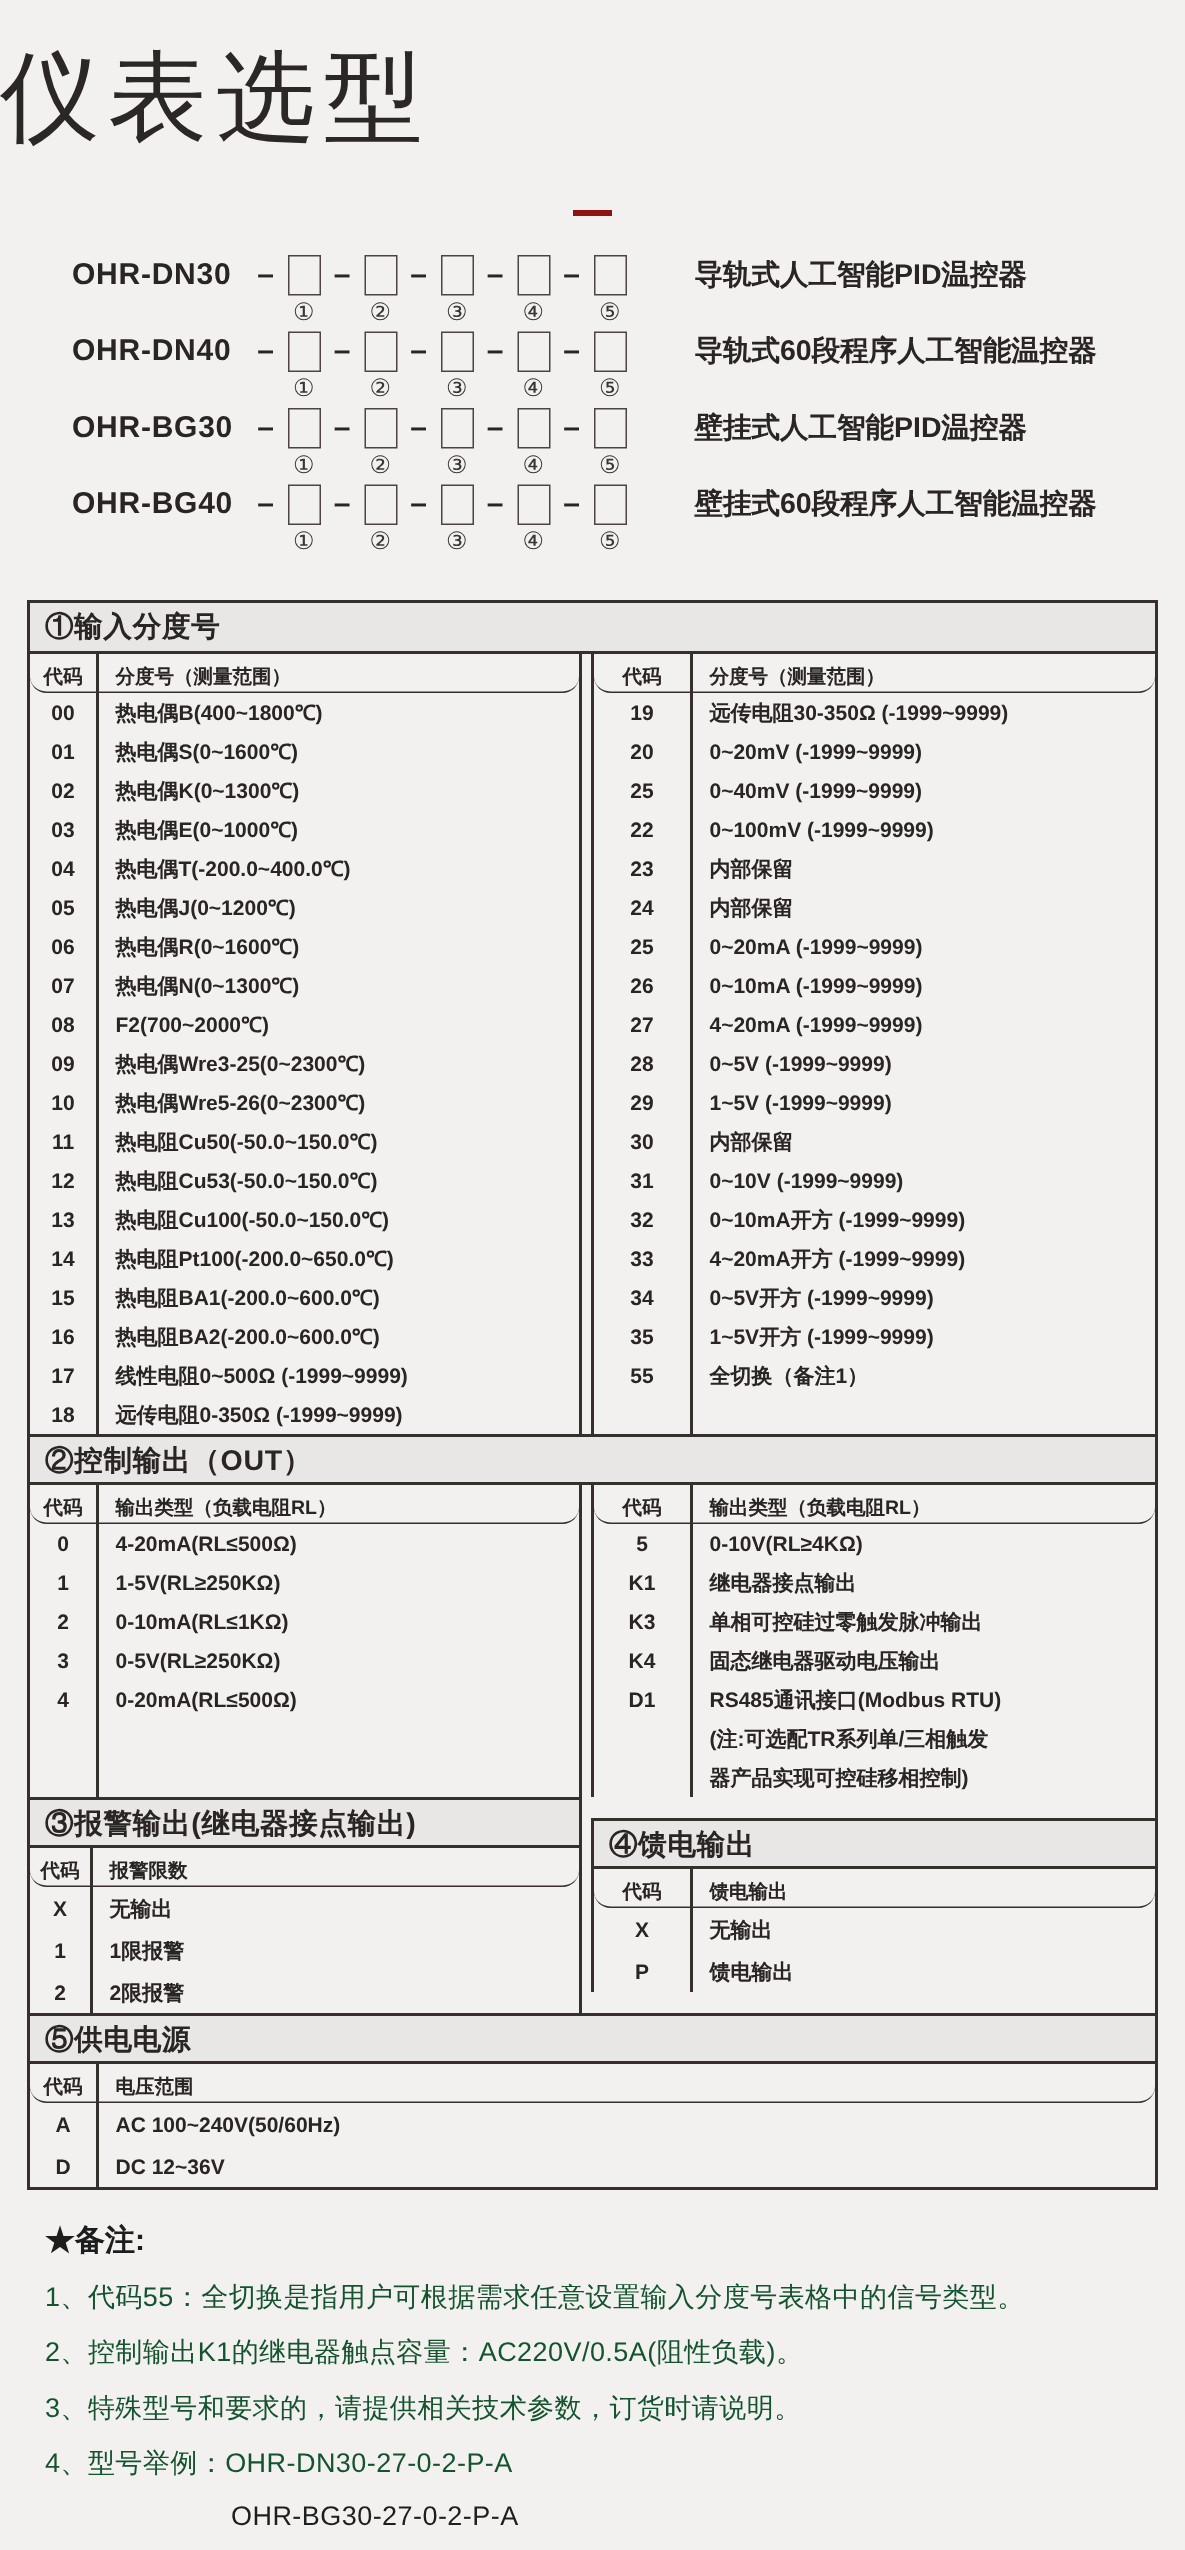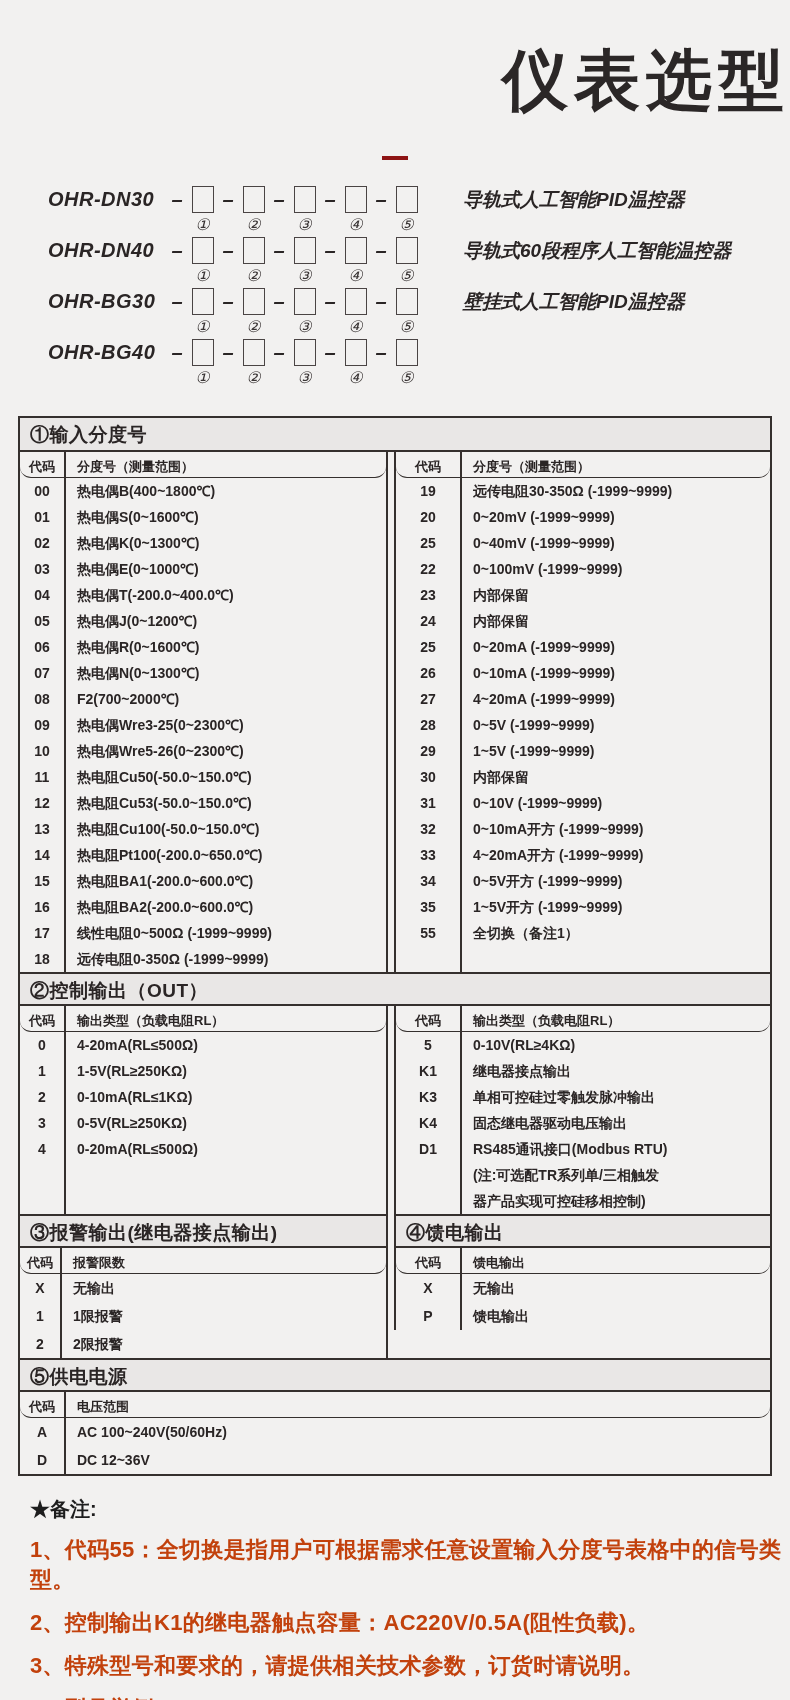--- a/index.html
+++ b/index.html
@@ -6,25 +6,25 @@
     --bc:#35302e;          
     --txt:#2a2525;         
     --bg:#f2f1f0;          
     --secbg:#e9e7e6;       
   }
   *{margin:0;padding:0;box-sizing:border-box;}
   body{background:var(--bg);font-family:"Liberation Sans",sans-serif;color:var(--txt);}
   .page{width:790px;height:1700px;background:var(--bg);overflow:hidden;position:relative;}
 
   
-  .title{margin-top:36px;text-align:right;font-size:66px;font-weight:700;letter-spacing:6px;color:#2b2727;}
+  .title{margin-top:20px;text-align:left;font-size:66px;font-weight:400;letter-spacing:6px;color:#2b2727;}
   .title-underline{width:26px;height:4px;background:#8e1414;margin:30px auto 0 auto;}
 
   
-  .models{margin:26px 0 0 48px;font-style:italic;}
+  .models{margin:26px 0 0 48px;}
   .model-row{display:flex;align-items:flex-start;height:51px;}
   .model-code{width:120px;font-size:20px;font-weight:600;letter-spacing:.5px;line-height:27px;white-space:nowrap;}
   .mdash{width:18px;text-align:center;line-height:27px;font-size:20px;font-weight:700;}
   .unit{display:flex;flex-direction:column;align-items:center;width:33px;}
   .cbox{width:22px;height:27px;border:1.5px solid #4a4444;background:transparent;}
   .marker{font-size:16px;line-height:17px;margin-top:3px;color:#3a3535;}
   .model-desc{margin-left:40px;font-size:19px;font-weight:700;line-height:27px;white-space:nowrap;}
 
   
   .bigtable{margin:26px 18px 0 18px;border:2.5px solid var(--bc);background:var(--bg);}
@@ -38,37 +38,37 @@
   .gap{width:6px;}
   .half.hr{flex:1;border-left:2.5px solid var(--bc);--codew:64px;}
   .col-hdr{display:flex;height:26px;line-height:30px;border-bottom:1.8px solid var(--bc);font-weight:800;font-size:13px;border-radius:11px;}
   .trow{display:flex;font-weight:700;font-size:14px;}
   .s12 .trow{height:26px;line-height:26px;}
   .s345 .trow{height:28px;line-height:28px;}
   .cell.code{width:var(--codew);text-align:center;flex:none;}
   .cell.desc{padding-left:13px;white-space:nowrap;flex:1;}
 
   
-  .pair{display:flex;align-items:flex-start;}
+  .pair{display:flex;align-items:center;}
   .subtab{position:relative;}
   .subtab.hl{width:368px;border-right:2.5px solid var(--bc);--codew:40px;}
   .subtab.hr{flex:1;border-left:2.5px solid var(--bc);--codew:64px;}
   .subtab .sec-title{border-top:2.5px solid var(--bc);}
   .subtab .inner{position:relative;--codew:inherit;}
   .subtab .inner::before{content:"";position:absolute;top:0;bottom:0;left:var(--codew);width:1.8px;background:var(--bc);}
   .subtab.hl .inner{--codew:40px;}
   .subtab.hr .inner{--codew:64px;}
   .s5wrap{position:relative;--codew:44px;}
   .s5wrap::before{content:"";position:absolute;top:0;bottom:0;left:var(--codew);width:1.8px;background:var(--bc);}
   .s5wrap .trow{height:28px;line-height:28px;}
 
   
   .notes{margin:20px 0 0 30px;}
   .notes-header{font-size:20px;font-weight:800;margin-bottom:12px;color:#1d1d1d;}
-  .note-line{font-size:22px;font-weight:700;color:#c2410c;margin-bottom:13px;letter-spacing:.3px;}
+  .note-line{font-size:18px;font-weight:400;color:#14532d;margin-bottom:13px;letter-spacing:.3px;}
   .note-example2{font-size:18px;font-weight:500;color:#1e1e1e;padding-left:124px;letter-spacing:.3px;}
 </style>
 </head>
 <body>
 
 <div class="page">
 
   <div class="title">仪表选型</div>
   <div class="title-underline"></div>
 
@@ -180,20 +180,21 @@
         <div class="mdash">–</div>
         <div class="unit">
           <div class="cbox"></div>
           <div class="marker">④</div>
         </div>
         <div class="mdash">–</div>
         <div class="unit">
           <div class="cbox"></div>
           <div class="marker">⑤</div>
         </div>
+        <div class="model-desc">壁挂式60段程序人工智能温控器</div>
       </div>
     </div>
 
   <div class="bigtable">
 
     <div class="sec-title">①输入分度号</div>
     <div class="sec-body s12">
       <div class="half hl">
         <div class="col-hdr">
           <div class="cell code">代码</div>

